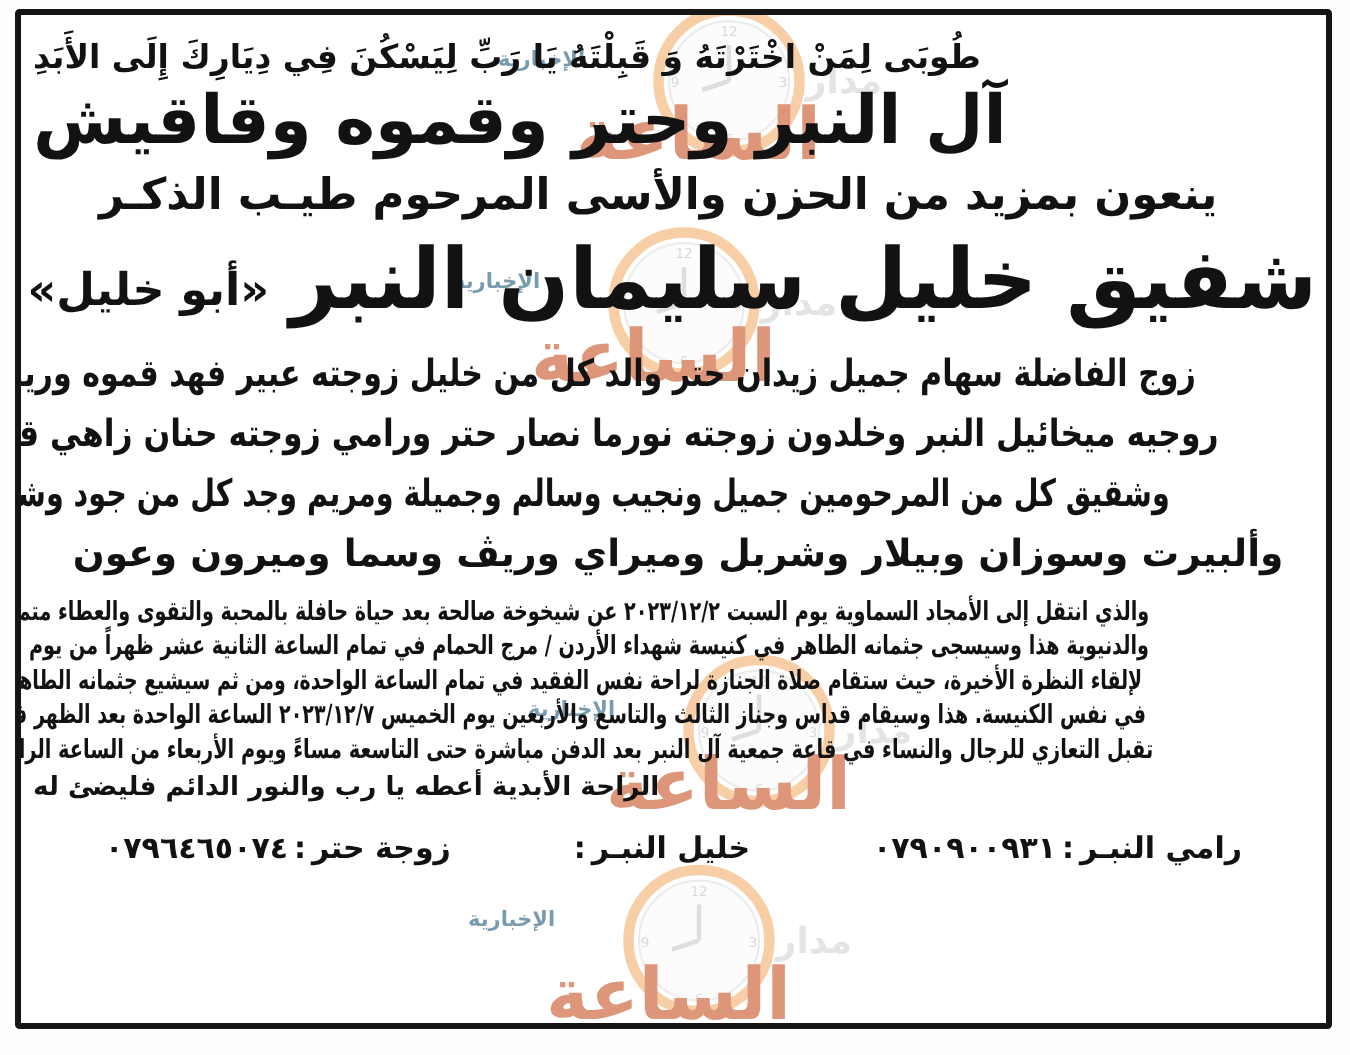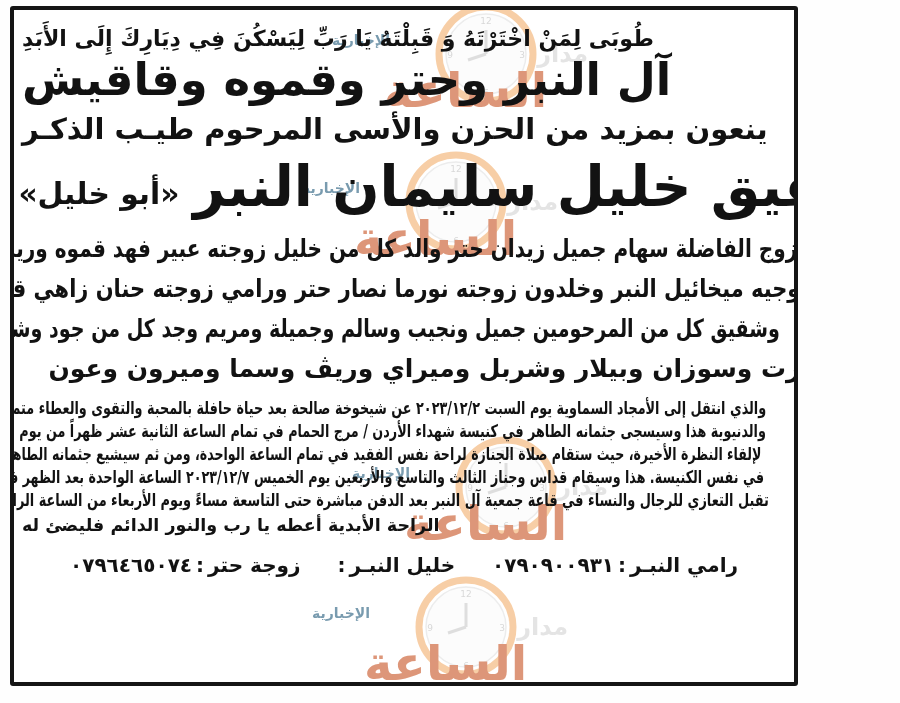--- a/index.html
+++ b/index.html
@@ -1,27 +1,27 @@
 <!DOCTYPE html>
 <html lang="ar" dir="rtl"><head>
 <meta charset="utf-8">
 <style>
   * { margin:0; padding:0; box-sizing:border-box; }
   html,body { width:900px; height:703px; background:#ffffff; overflow:hidden;
               font-family:"DejaVu Sans","Liberation Sans",sans-serif; }
   .page { position:relative; width:900px; height:703px; background:#fefefe; }
-  .frame { position:absolute; left:10px; top:6px; width:788px; height:680px;
+  .frame { position:absolute; left:10px; top:6px; width:878px; height:680px;
            border:4px solid #151515; border-radius:3px; background:#ffffff; overflow:hidden; }
   .content { position:relative; z-index:2; width:100%; height:100%; padding:10px 8px 6px 8px;
              display:flex; flex-direction:column; align-items:flex-end; color:#121212; }
   .fitline { white-space:nowrap; max-width:860px; }
   .verse   { font-size:22px; font-weight:bold; margin-top:6px; }
   .type-line { font-size:29px; font-weight:bold; margin-top:8px; }
   .families  { font-size:45px; font-weight:bold; margin-top:2px; letter-spacing:-1px; }
-  .announce  { font-size:29px; font-weight:bold; margin-top:6px; }
+  .announce  { font-size:29px; font-weight:bold; margin-top:6px;margin-left:44px; }
   .name-row  { margin-top:8px; display:flex; align-items:center; gap:14px; font-weight:bold; }
   .deceased  { font-size:56px; letter-spacing:-1px; }
   .nickname  { font-size:30px; padding-top:14px; }
   .relations { margin-top:10px; }
   .relations .rline { font-size:25px; font-weight:bold; line-height:40px; text-align:center; }
   .details   { margin-top:8px; }
   .details .dline { font-size:17.5px; font-weight:bold; line-height:23px; text-align:center; }
   .prayer    { font-size:17.5px; font-weight:bold; line-height:23px; margin-top:2px; }
   .contacts  { width:100%; display:flex; flex-direction:row; justify-content:space-between;
                padding:0 48px; margin-top:16px; font-size:20px; font-weight:bold; }

